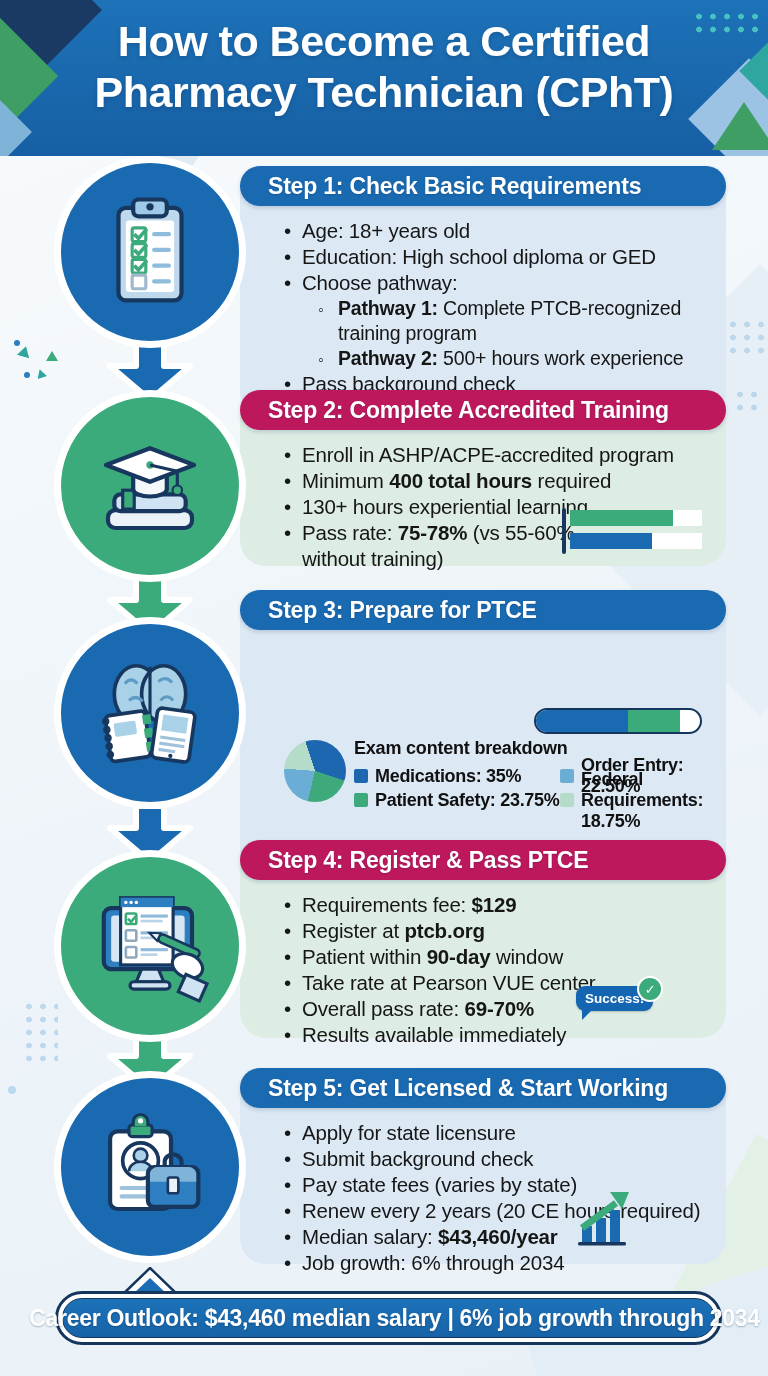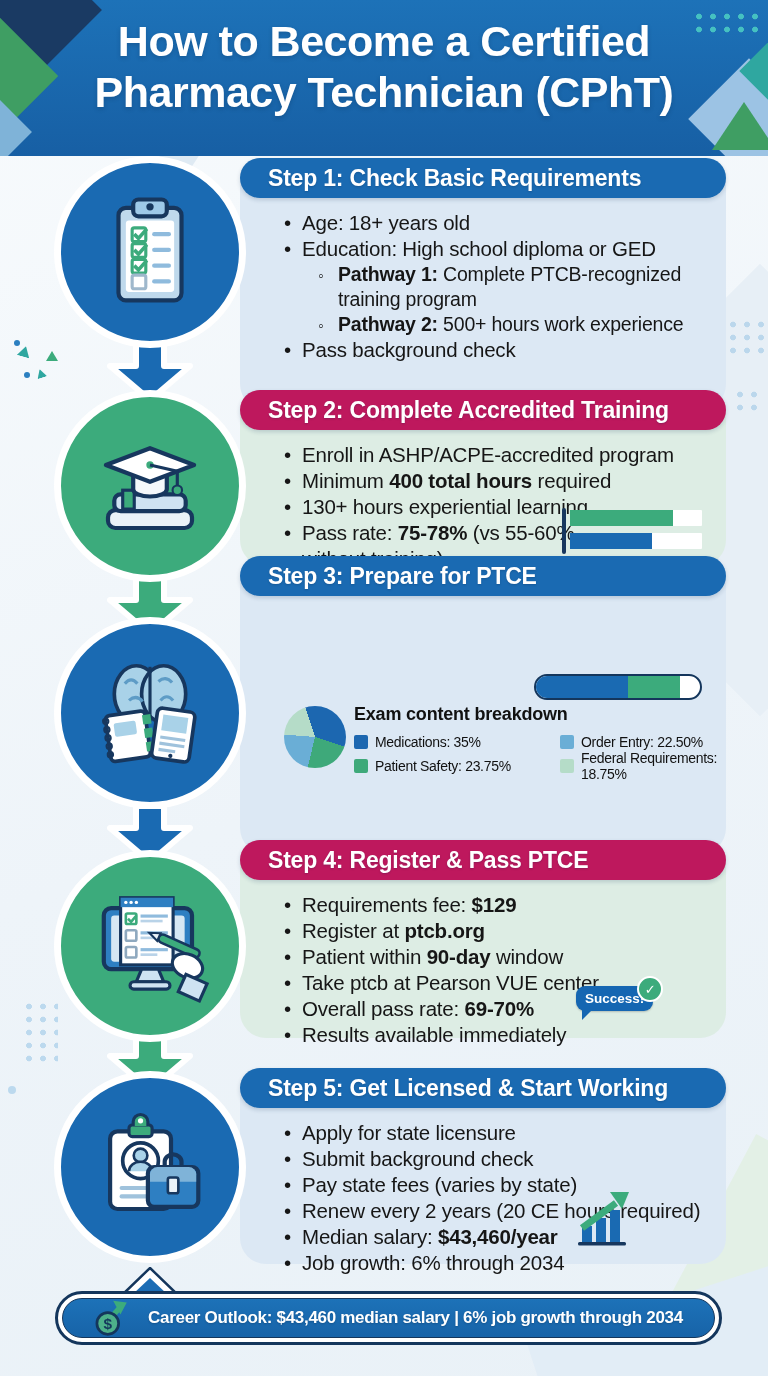--- a/index.html
+++ b/index.html
@@ -44,39 +44,39 @@
   
   .mini-axis{position:absolute;width:4px;background:#17375e;border-radius:2px;}
   .bar-track{height:16px;background:#ffffff;margin-bottom:7px;border-radius:1px;}
   .bar-fill{height:100%;}
   .progress-pill{position:absolute;height:26px;border:2.5px solid #14365c;border-radius:15px;
     background:#fff;overflow:hidden;box-sizing:border-box;display:flex;}
   .progress-pill span{display:block;height:100%;}
   .pie{position:absolute;border-radius:50%;}
   .eb-title{position:absolute;font-weight:bold;font-size:18px;color:#111;letter-spacing:-0.2px;}
   .legend{position:absolute;display:grid;grid-template-columns:206px auto;grid-auto-rows:24px;
-    font-size:14px;font-weight:normal;letter-spacing:-0.3px;color:#111;}
+    font-size:18px;font-weight:bold;letter-spacing:-0.3px;color:#111;}
   .legend-item{display:flex;align-items:center;gap:7px;}
   .legend-swatch{width:14px;height:14px;border-radius:2px;flex:0 0 auto;}
   .badge{position:absolute;z-index:2;}
   .badge-bubble{position:relative;background:#1566b2;color:#fff;font-size:13.5px;font-weight:bold;
     padding:5px 9px;border-radius:9px;display:inline-block;box-shadow:0 1px 2px rgba(0,0,0,.2);}
   .badge-bubble::after{content:"";position:absolute;left:6px;bottom:-9px;border:6px solid transparent;
     border-top-color:#1566b2;border-left-color:#1566b2;}
   .badge-check{position:absolute;top:-10px;right:-10px;width:22px;height:22px;border-radius:50%;
     background:#3cab7c;border:2px solid #fff;color:#fff;font-size:13px;font-weight:bold;
     display:flex;align-items:center;justify-content:center;}
   .inline-icon{position:absolute;z-index:2;}
   
   #notch{position:absolute;left:122px;top:1267px;z-index:2;}
   #banner{position:absolute;left:55px;top:1291px;width:667px;height:54px;z-index:2;box-sizing:border-box;
     border:3px solid #14365c;border-radius:28px;background:#fff;padding:4px;}
   #banner-inner{height:100%;border-radius:22px;background:linear-gradient(180deg,#1d72b8,#1763a8);
     border:1.5px solid #14365c;box-sizing:border-box;display:flex;align-items:center;justify-content:center;gap:12px;}
-  #banner-text{color:#fff;font-size:17px;font-weight:bold;letter-spacing:-0.3px;
+  #banner-text{color:#fff;font-size:23px;font-weight:bold;letter-spacing:-0.3px;
     text-shadow:0 1px 2px rgba(10,40,70,.3);white-space:nowrap;}
 </style>
 </head>
 <body>
 
 <div id="canvas">
 
   <div class="deco rot45" style="left:600px;top:330px;width:320px;height:320px;background:#e7eff6;"></div>
   <div class="deco" style="left:640px;top:1140px;width:140px;height:460px;background:#e3f0e6;transform:rotate(28deg);"></div>
   <div class="deco" style="left:540px;top:1295px;width:300px;height:130px;background:#e2edf6;transform:rotate(-18deg);"></div>
@@ -95,25 +95,26 @@
     <div class="deco rot45" style="left:-55px;top:-55px;width:130px;height:130px;background:#1a3a63;"></div>
     <div class="deco rot45" style="left:-48px;top:32px;width:88px;height:88px;background:#3f9e63;"></div>
     <div class="deco rot45" style="left:-55px;top:96px;width:72px;height:72px;background:#7fb3d8;"></div>
     <div class="deco rot45" style="left:706px;top:76px;width:86px;height:86px;background:#9cc3e4;"></div>
     <div class="deco tri" style="left:712px;top:102px;width:64px;height:48px;background:#3f9e63;"></div>
     <div class="deco rot45" style="left:748px;top:50px;width:42px;height:42px;background:#2fa7a0;"></div>
     <div class="deco dotgrid" style="--dc:#45c1c1;left:692px;top:10px;width:72px;height:26px;"></div>
     <div id="page-title">How to Become a Certified Pharmacy Technician (CPhT)</div>
   </div>
 
-  <div class="panel blue" style="top:158px;height:252px;">
+  <div class="panel blue" style="top:166px;height:252px;">
     <div class="pill blue">Step 1: Check Basic Requirements</div>
     <ul class="bullets">
         <li><span>Age: 18+ years old</span></li>
         <li><span>Education: High school diploma or GED</span></li>
+        <li><span>Choose pathway:</span></li>
         <li class="sub"><b>Pathway 1:</b><span> Complete PTCB-recognized training program</span></li>
         <li class="sub"><b>Pathway 2:</b><span> 500+ hours work experience</span></li>
         <li><span>Pass background check</span></li>
       </ul>
   </div>
 
   <div class="panel green" style="top:390px;height:176px;">
     <div class="pill green">Step 2: Complete Accredited Training</div>
     <ul class="bullets">
         <li><span>Enroll in ASHP/ACPE-accredited program</span></li>
@@ -125,21 +126,21 @@
     <div style="position:absolute;left:330px;top:120px;width:132px;">
         <div class="bar-track">
           <div class="bar-fill" style="width: 78%; background: rgb(60, 171, 124);"></div>
         </div>
         <div class="bar-track">
           <div class="bar-fill" style="width: 62%; background: rgb(26, 106, 178);"></div>
         </div>
       </div>
   </div>
 
-  <div class="panel blue" style="top:556px;height:298px;">
+  <div class="panel blue" style="top:590px;height:298px;">
     <div class="pill blue">Step 3: Prepare for PTCE</div>
     <div class="progress-pill" style="left:294px;top:118px;width:168px;">
         <span style="width: 56%; background: rgb(26, 106, 178);"></span>
         <span style="width: 32%; background: rgb(60, 171, 124);"></span>
       </div>
     <div class="pie" style="left: 44px; top: 150px; width: 62px; height: 62px; background: conic-gradient(from -18deg, rgb(28, 103, 176) 0deg, rgb(28, 103, 176) 126deg, rgb(62, 169, 122) 126deg, rgb(62, 169, 122) 211.5deg, rgb(106, 174, 214) 211.5deg, rgb(106, 174, 214) 292.5deg, rgb(181, 220, 200) 292.5deg, rgb(181, 220, 200) 360deg);"></div>
     <div class="eb-title" style="left:114px;top:148px;">Exam content breakdown</div>
     <div class="legend" style="left:114px;top:174px;">
         <div class="legend-item">
           <span class="legend-swatch" style="background: rgb(28, 103, 176);"></span>
@@ -159,21 +160,21 @@
         </div>
       </div>
   </div>
 
   <div class="panel green" style="top:840px;height:198px;">
     <div class="pill green">Step 4: Register &amp; Pass PTCE</div>
     <ul class="bullets">
         <li><span>Requirements fee: </span><b>$129</b></li>
         <li><span>Register at </span><b>ptcb.org</b></li>
         <li><span>Patient within </span><b>90-day</b><span> window</span></li>
-        <li><span>Take ptcb at Pearson VUE center</span></li>
+        <li><span>Take rate at Pearson VUE center</span></li>
         <li><span>Overall pass rate: </span><b>69-70%</b></li>
         <li><span>Results available immediately</span></li>
       </ul>
     <div class="badge" style="left:336px;top:146px;">
       <span class="badge-bubble">Success!</span>
       <span class="badge-check">✓</span>
     </div>
   </div>
 
   <div class="panel blue" style="top:1068px;height:196px;">

